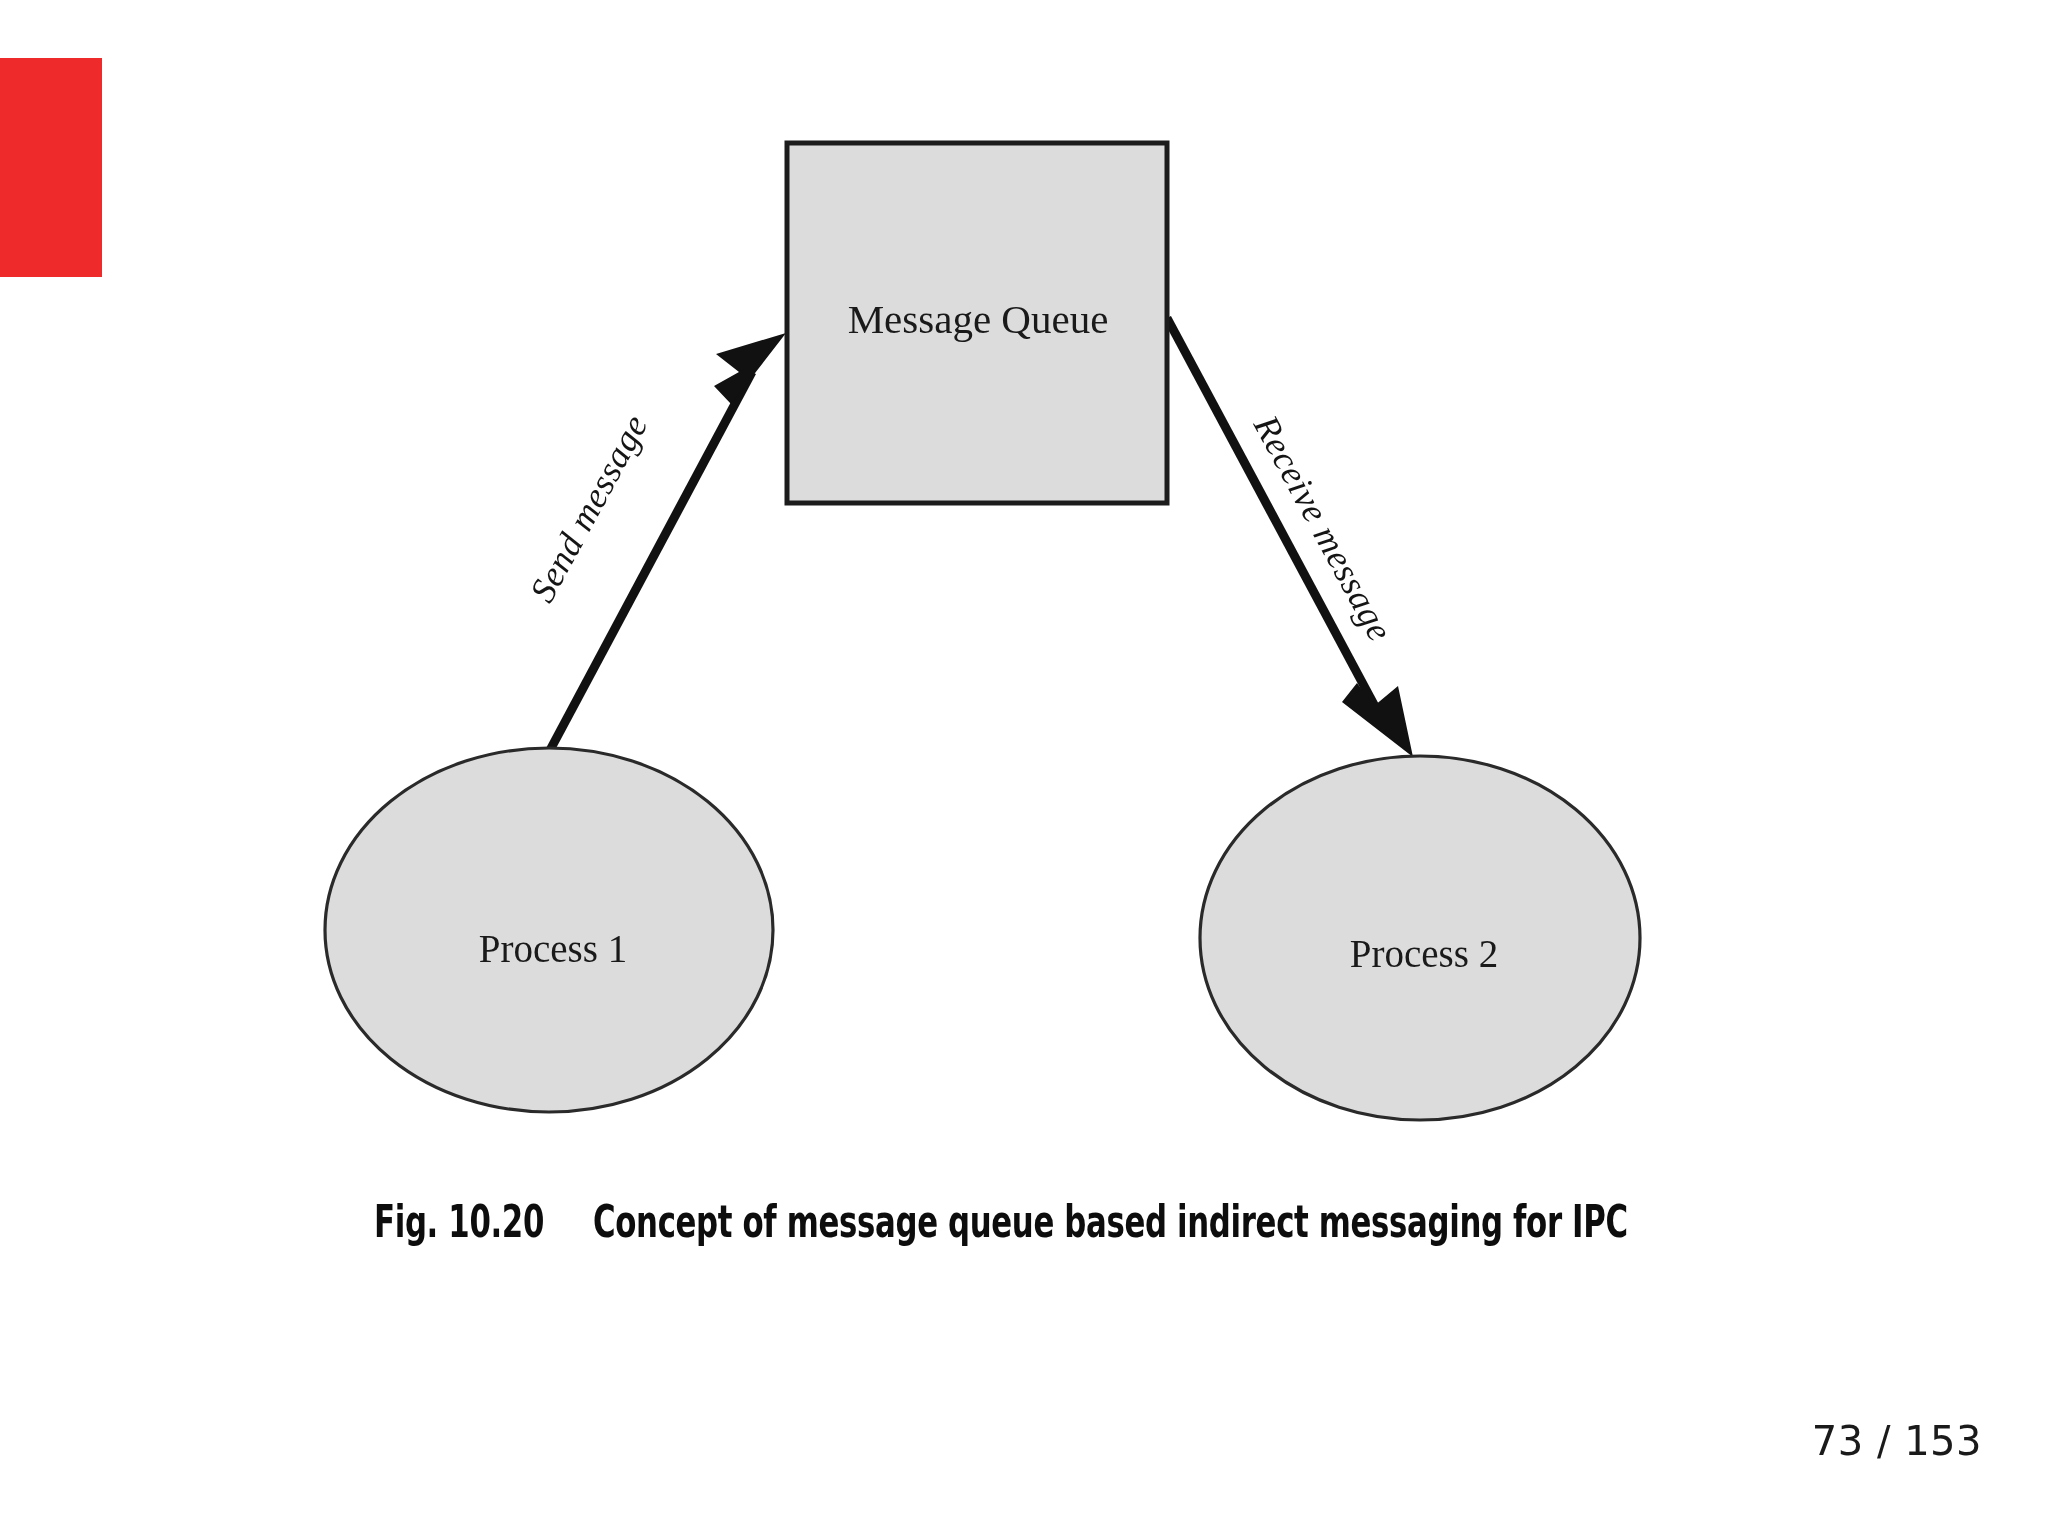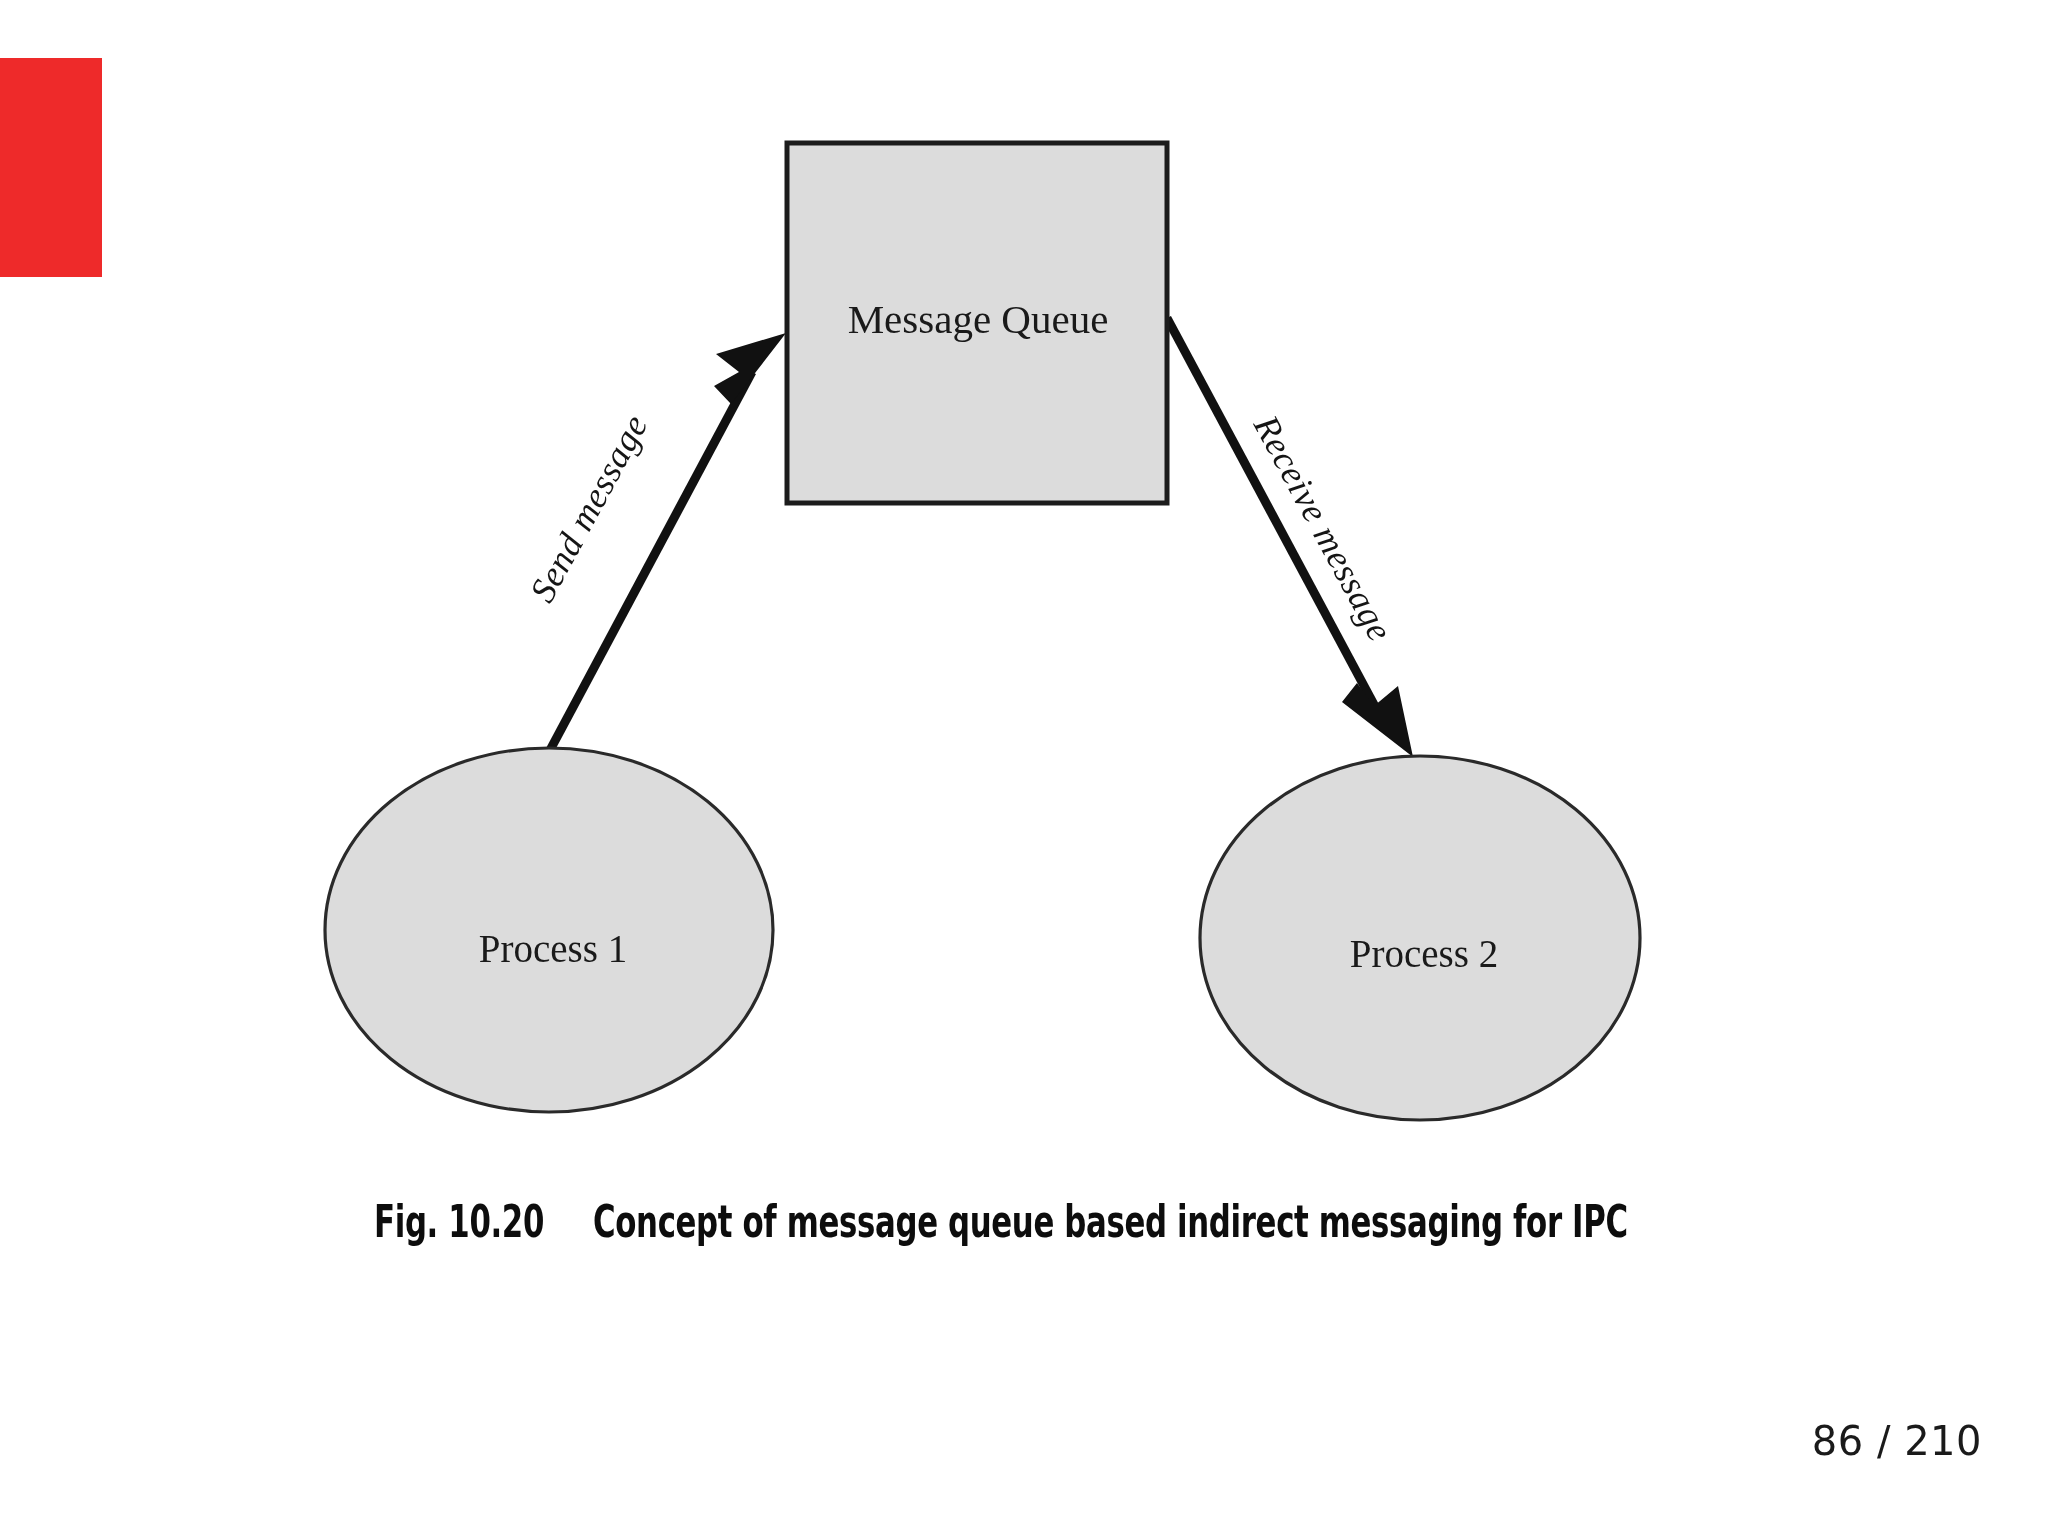--- a/index.html
+++ b/index.html
@@ -146,15 +146,15 @@
 
     <g>
       <ellipse class="shape-fill ellipse-stroke" cx="1420" cy="938" rx="220" ry="182"></ellipse>
       <text class="node-label process-label" x="1424" y="958">Process 2</text>
     </g>
 
   </svg>
 
   <div id="figure-caption"><span class="caption-number">Fig. 10.20</span><span class="caption-gap"></span><span class="caption-text">Concept of message queue based indirect messaging for IPC</span></div>
 
-  <div id="page-indicator">86 / 210</div>
+  <div id="page-indicator">73 / 153</div>
 
 </div>
 
 </body></html>

